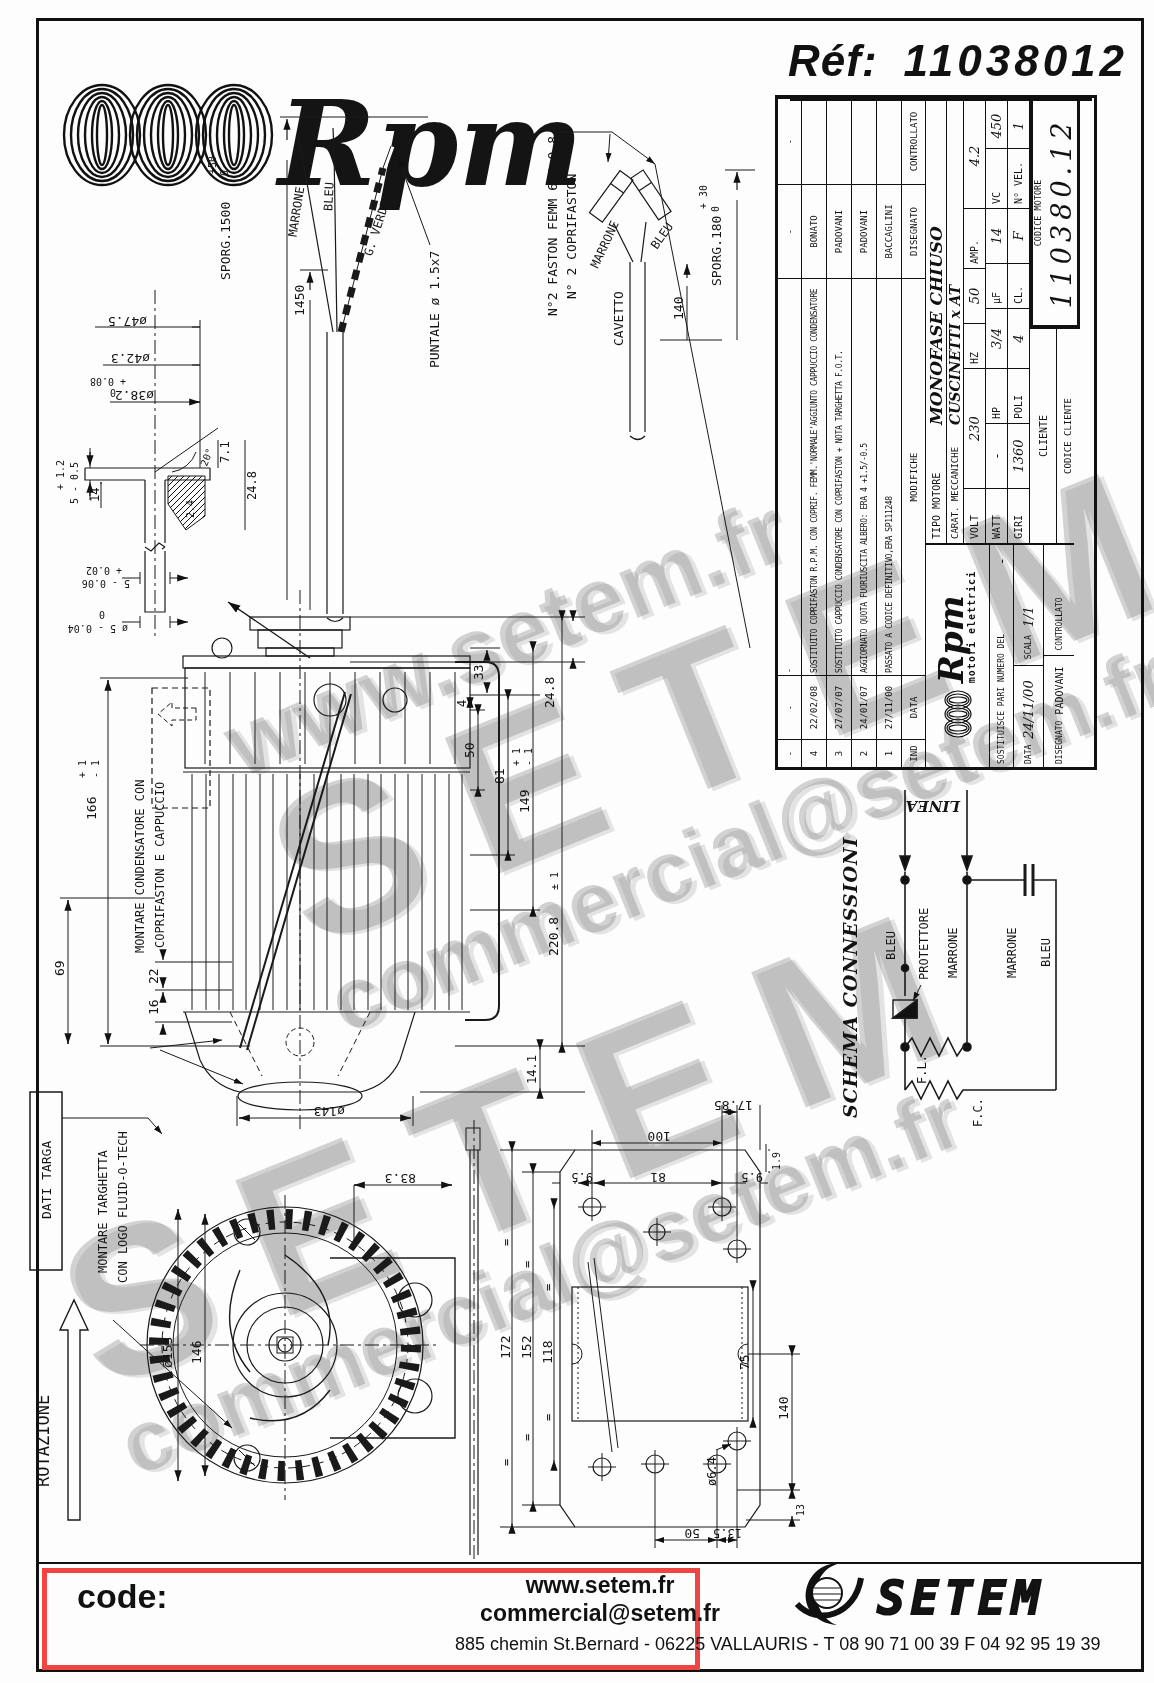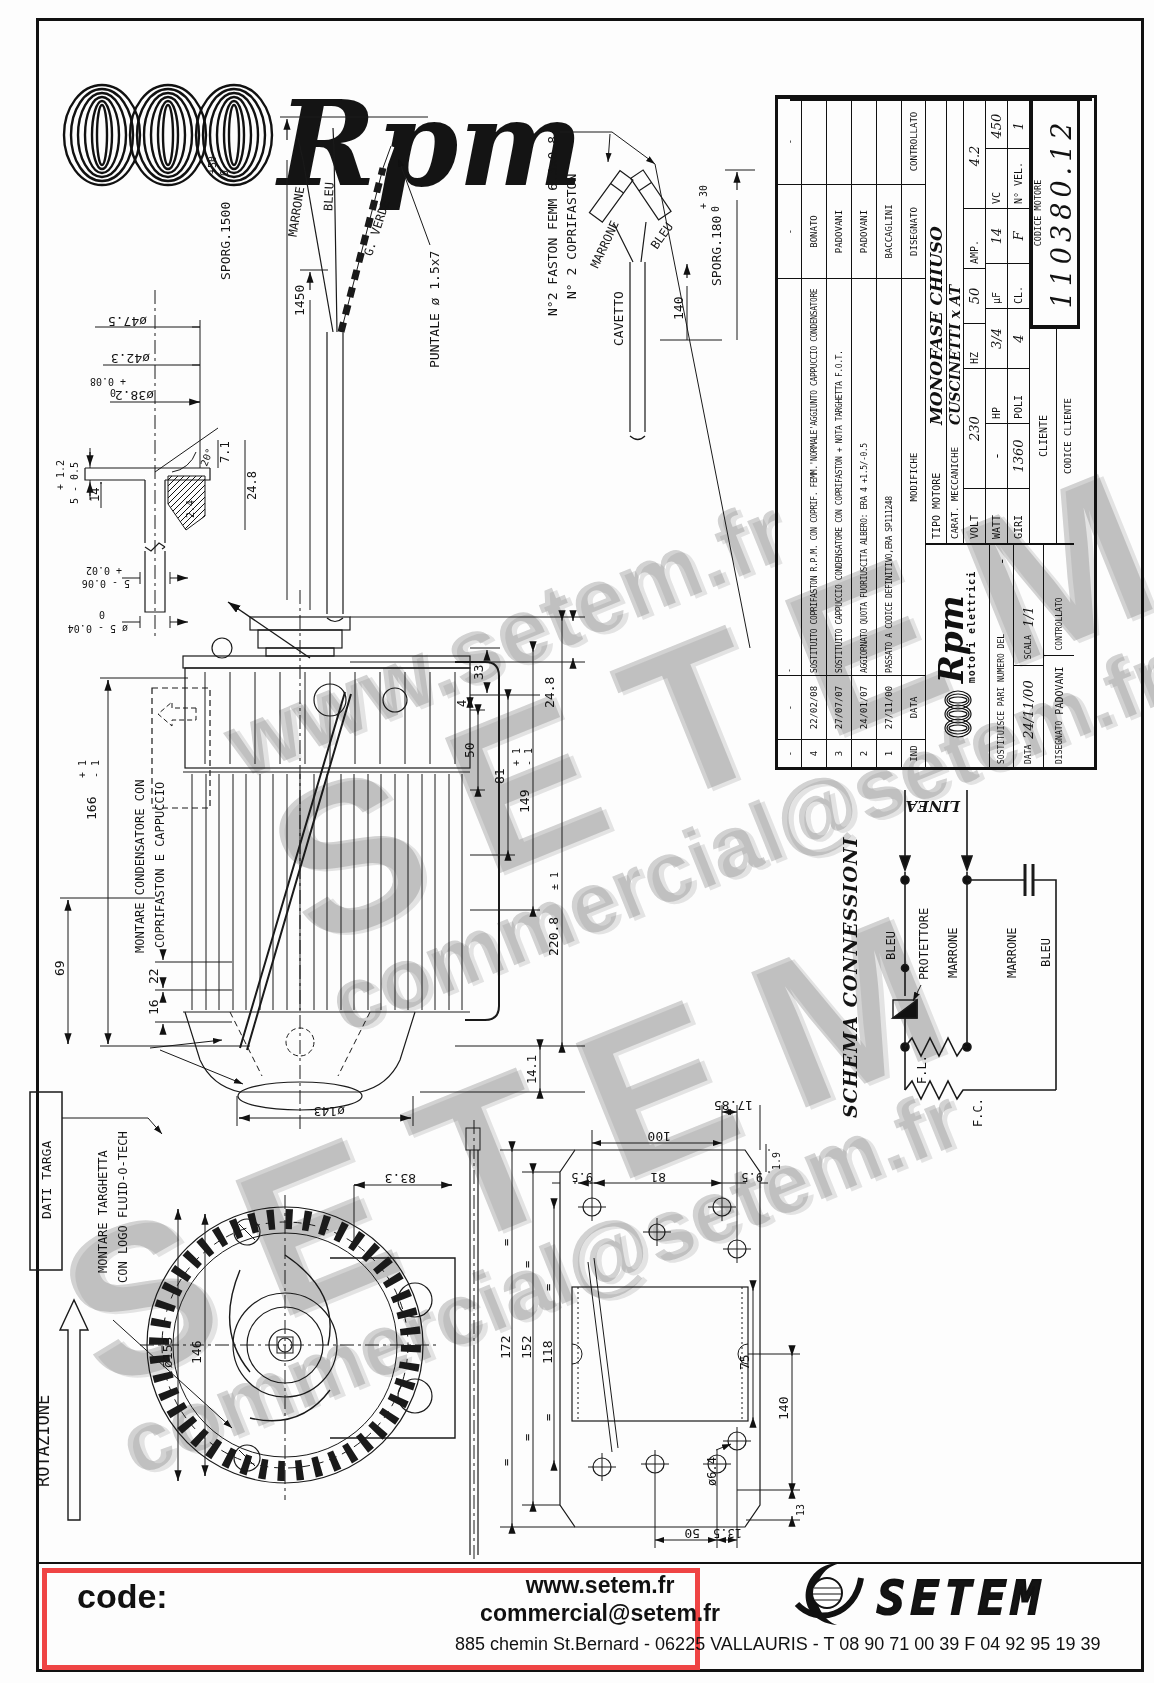--- a/index.html
+++ b/index.html
@@ -123,20 +123,23 @@
           <ellipse cx="194" cy="100" rx="31" ry="46"></ellipse>
         <ellipse cx="194" cy="100" rx="24" ry="42"></ellipse>
           <ellipse cx="194" cy="100" rx="17" ry="38"></ellipse>
         <ellipse cx="194" cy="100" rx="10" ry="34"></ellipse>
           <ellipse cx="194" cy="100" rx="5" ry="30"></ellipse>
       </g>
     </g>
     <text x="238" y="150" font-size="118" class="it">Rpm</text>
   </svg>
 
+  <div id="refbox">
+    <span>Réf:</span><span class="num">11038012</span>
+  </div>
   <div id="refline"></div>
 
   <svg style="left:45px;top:275px" width="280" height="372" viewBox="45 275 280 372">
     <g stroke="#1a1a1a" stroke-width="1.2" fill="none">
       <path d="M155,290 V640" stroke-dasharray="14 4 3 4" stroke-width="1"></path>
       <path d="M85,468 H210 M85,468 V480 H145 M165,480 H210 V468"></path>
       <path d="M145,480 V543 M165,480 V543 M145,551 V612 H165 V551 M145,547 l6,4 8,-8 6,4 M165,547 l-3,2"></path>
       <path d="M168,476 L205,476 L205,516 L186,530 L168,504 Z" fill="url(#hat)" stroke-width="1"></path>
       <path d="M155,472 L218,428" stroke-width="1"></path>
       <path d="M172,472 A30,30 0 0 0 196,452" stroke-width="1"></path>

